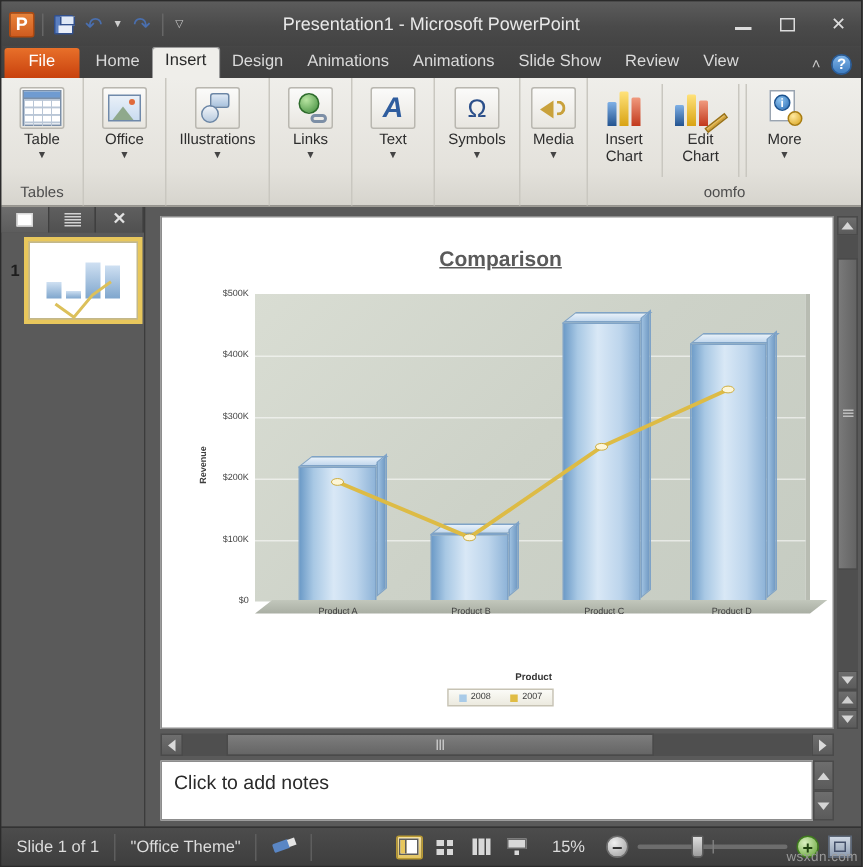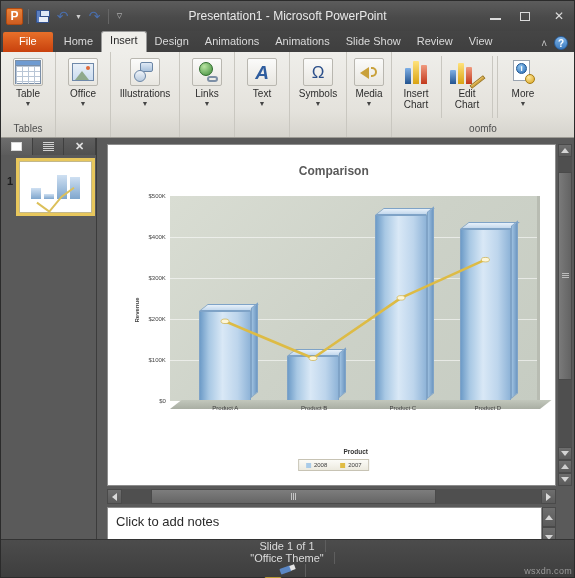--- a/index.html
+++ b/index.html
@@ -202,21 +202,21 @@
 
   .slidearea { flex:1; position:relative; background:#5a5a5a; display:flex; flex-direction:column; }
   .canvaswrap { flex:1; position:relative; padding:6px 18px 0 10px; display:flex; }
   .slide {
     flex:1; background:#fff; border:1px solid #8d8d8d; position:relative; overflow:hidden;
   }
 
   
   .chart { position:absolute; left:4%; top:5%; right:3%; bottom:4%; }
   .chart-title { text-align:center; font-size:9px; font-weight:bold; color:#454545; letter-spacing:.2px; }
-  .chart-sub { text-align:center; font-size:12px; font-weight:bold; color:#5a5a5a; margin-top:2px; }
+  .chart-sub { text-align:center; font-size:14px; font-weight:bold; color:#5a5a5a; margin-top:2px;text-decoration:underline; }
   .plotwrap { position:absolute; left:0; right:0; top:34px; bottom:48px; }
   .ylabel {
     position:absolute; left:-2px; top:50%; transform: translateY(-50%) rotate(-90deg);
     transform-origin: center; font-size:6px; font-weight:bold; color:#3d3d3d; white-space:nowrap;
   }
   .yticks { position:absolute; left:8px; top:0; bottom:22px; width:34px; }
   .ytick {
     position:absolute; right:2px; font-size:6px; color:#444; transform: translateY(-50%);
     white-space:nowrap;
   }
@@ -302,23 +302,23 @@
   .notes {
     flex:1; background:#fff; border:1px solid #8d8d8d;
     font-size:13px; color:#2a2a2a; padding:6px 8px;
   }
   .notescroll { width:14px; display:flex; flex-direction:column; }
   .nsb { flex:1; background:linear-gradient(#6e6e6e,#5b5b5b); border:1px solid #4a4a4a;
          display:flex; align-items:center; justify-content:center; }
 
   
   .statusbar {
-    position:absolute; left:0; right:0; bottom:0; height:38px;
+    position:absolute; left:0; right:0; bottom:0; height:26px;
     background: linear-gradient(#4c4c4c,#3e3e3e); border-top:1px solid #333;
-    display:flex; align-items:center; color:#dcdcdc; font-size:11px;flex-direction:column;
+    display:flex; align-items:center; color:#dcdcdc; font-size:11px;
   }
   .stitem { padding:0 10px; height:18px; display:flex; align-items:center; border-right:1px solid #5e5e5e; }
   .stbrush { width:16px; height:13px; position:relative; }
   .stbrush .b1 { position:absolute; left:1px; top:3px; width:11px; height:6px; background:#5a86c4; transform:rotate(-20deg); border-radius:1px; }
   .stbrush .b2 { position:absolute; right:0px; top:1px; width:5px; height:5px; background:#e4e4e4; transform:rotate(-20deg); }
   .viewbtns { margin-left:auto; display:flex; align-items:center; gap:6px; }
   .vbtn { width:18px; height:16px; display:flex; align-items:center; justify-content:center; border-radius:2px; }
   .vbtn.active { background: linear-gradient(#f6e2a0,#e3c562); border:1px solid #b99a33; }
   .vi-normal { width:13px;height:11px;background:#fff;border:1px solid #5c5c5c;display:flex; }
   .vi-normal .l { width:4px; background:#e8c75c; border-right:1px solid #5c5c5c; }

